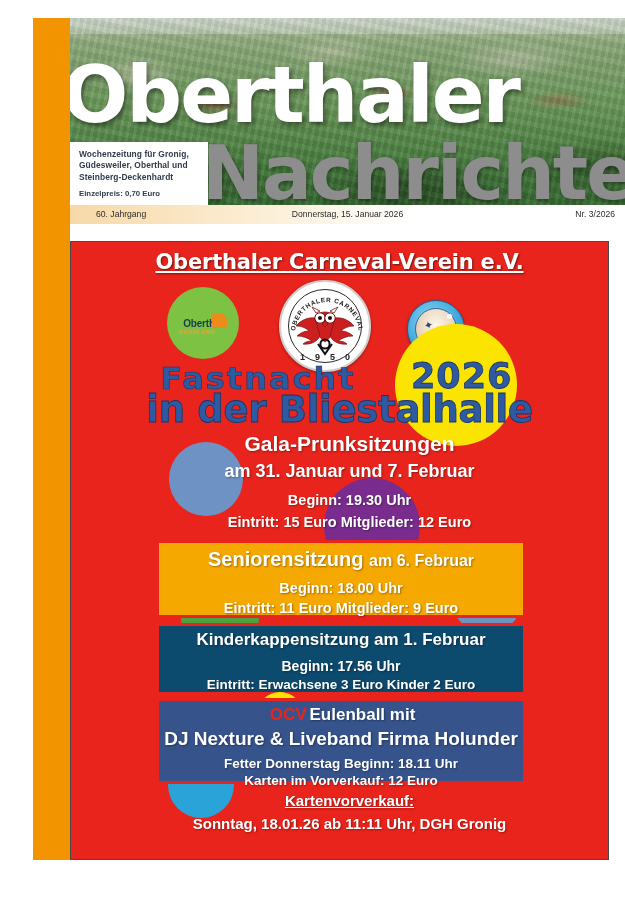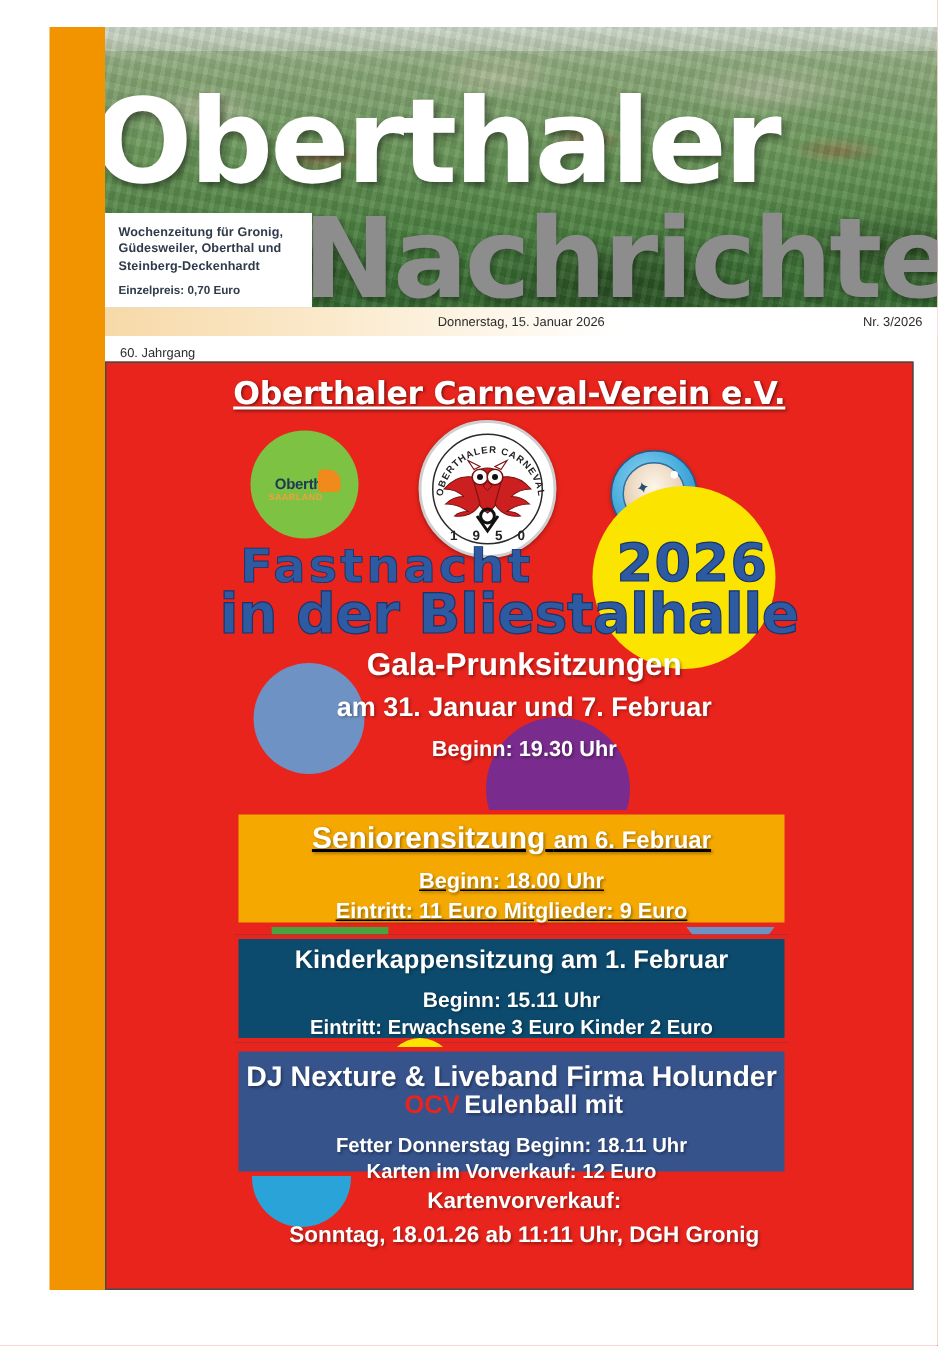--- a/index.html
+++ b/index.html
@@ -82,21 +82,21 @@
     font-size: 7.8px; font-weight: 700; color: #2f3b4a;
   }
 
   
   .issuebar {
     position: absolute; left: 70px; top: 205px;
     width: 555px; height: 19px;
     background: linear-gradient(to right,#f7d9a8 0%, #fbeacd 28%, #ffffff 62%, #ffffff 100%);
   }
   .issuebar span { position: absolute; top: 4px; font-size: 8.6px; color: #2b2b2b; }
-  .iss-left  { left: 10px; margin-top: 21px; }
+  .iss-left  { left: 26px; }
   .iss-mid   { left: 50%; transform: translateX(-50%); }
   .iss-right { right: 10px; }
 
   
   .poster {
     position: absolute; left: 70px; top: 241px;
     width: 539px; height: 619px;
     background: #e8241c;
     border: 1px solid #4a4a4a;
     overflow: hidden;
@@ -230,21 +230,20 @@
   .gala-h   { top: 190px; font-size: 21px; }
   .gala-d   { top: 219px; font-size: 18px; }
   .gala-b   { top: 250px; font-size: 14.5px; }
   .gala-p   { top: 272px; font-size: 14.5px; }
 
   
   .sec { position: absolute; left: 85px; width: 370px; }
   .sec-senior {
     top: 298px; height: 78px; background: #f5a800;
     border: 3px solid #e8241c;
-    text-decoration: underline;
   }
   .sec-kinder {
     top: 381px; height: 72px; background: #0c4a6e;
     border: 3px solid #e8241c;
   }
   .sec-eulen {
     top: 456px; height: 86px; background: #36538c;
     border: 3px solid #e8241c;
   }
   .sec .ln { position: relative; text-align: center; color: #fff; font-weight: 700;
@@ -263,21 +262,21 @@
   .eul-h2 { top: 7px;  font-size: 19px; }
   .eul-b  { top: 13px; font-size: 13.5px; }
   .eul-p  { top: 15px; font-size: 13.5px; }
 
   .ocv-pill {
     display: inline-block; position: relative; z-index: 4;
     color: #e8241c; background: transparent; padding: 0 3px;
     text-shadow: none;
   }
 
-  .kvk-h  { top: 550px; font-size: 15px; }
+  .kvk-h  { top: 550px; font-size: 15px; text-decoration: underline; }
   .kvk-1  { top: 573px; font-size: 15px; }
   .kvk-2  { top: 597px; font-size: 15px; }
 </style>
 </head>
 <body>
 
 <div class="page">
 
   <div class="spine"></div>
 
@@ -358,43 +357,44 @@
     <div class="c c-blue1"></div>
     <div class="c c-purple"></div>
     <div class="c c-blue2"></div>
     <div class="c c-green"></div>
     <div class="c c-red"></div>
     <div class="c c-cyan"></div>
 
     <div class="blk gala-h">Gala-Prunksitzungen</div>
     <div class="blk gala-d">am 31. Januar und 7. Februar</div>
     <div class="blk gala-b">Beginn: 19.30 Uhr</div>
+    <div class="blk gala-p">Eintritt: 15 Euro     Mitglieder: 12 Euro</div>
 
     <div class="sec sec-senior">
       <div class="ln sen-h">
         <span>Seniorensitzung</span>
         <span class="small">am 6. Februar</span>
       </div>
       <div class="ln sen-b">Beginn: 18.00 Uhr</div>
       <div class="ln sen-p">Eintritt: 11 Euro     Mitglieder: 9 Euro</div>
     </div>
 
     <div class="sec sec-kinder">
       <div class="ln kin-h">Kinderkappensitzung am 1. Februar</div>
-      <div class="ln kin-b">Beginn: 15.11 Uhr</div>
+      <div class="ln kin-b">Beginn: 17.56 Uhr</div>
       <div class="ln kin-p">Eintritt: Erwachsene 3 Euro      Kinder 2 Euro</div>
     </div>
 
     <div class="c c-yellow2"></div>
 
     <div class="sec sec-eulen">
-      <div class="ln eul-h2">DJ Nexture &amp; Liveband Firma Holunder</div>
       <div class="ln eul-h">
         <span class="ocv-pill">OCV</span><span>Eulenball mit</span>
       </div>
+      <div class="ln eul-h2">DJ Nexture &amp; Liveband Firma Holunder</div>
       <div class="ln eul-b">Fetter Donnerstag        Beginn: 18.11 Uhr</div>
       <div class="ln eul-p">Karten im Vorverkauf: 12 Euro</div>
     </div>
 
     <div class="blk kvk-h">Kartenvorverkauf:</div>
     <div class="blk kvk-1">Sonntag, 18.01.26 ab 11:11 Uhr, DGH Gronig</div>
 
   </div>
 </div>
 

